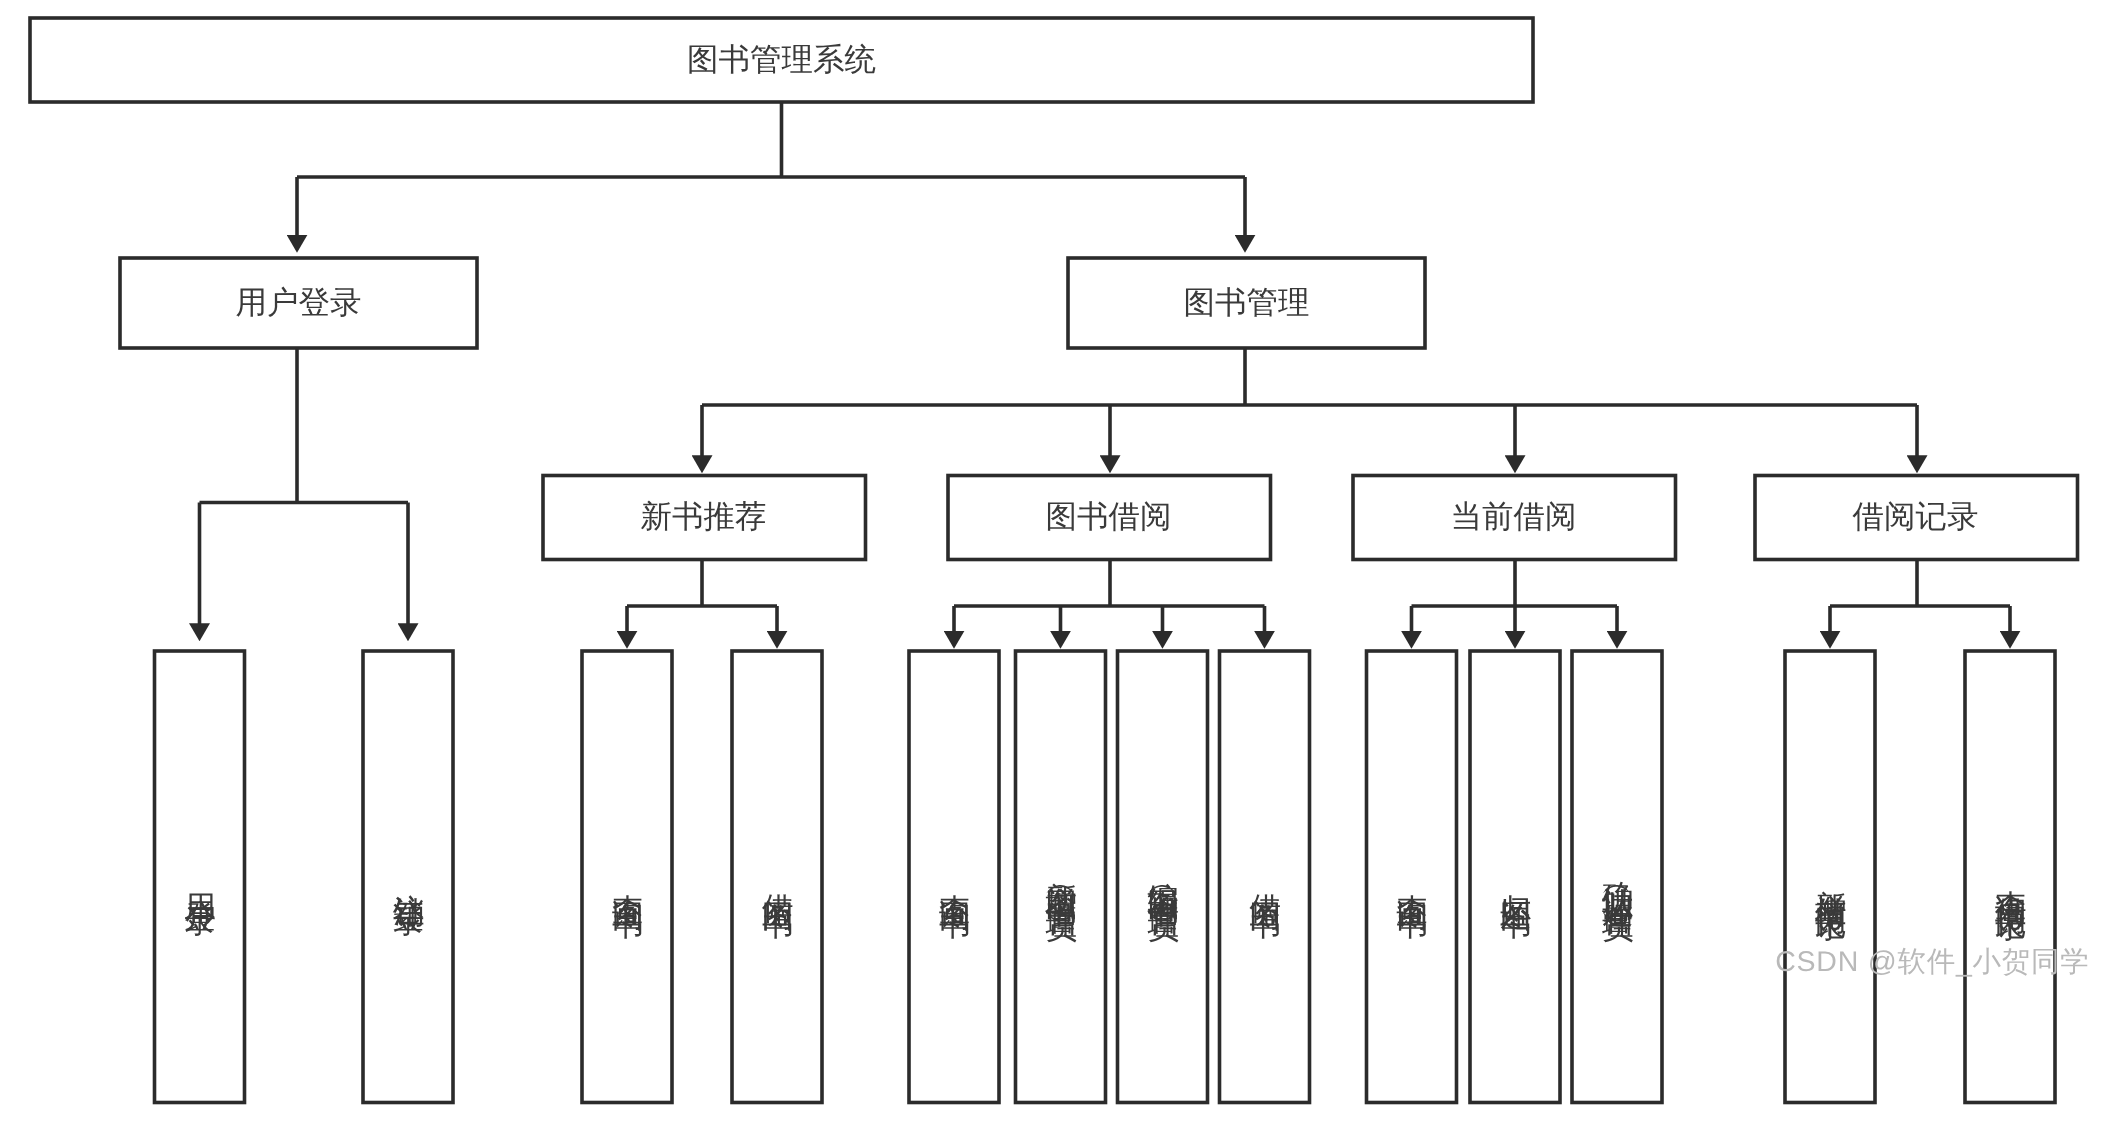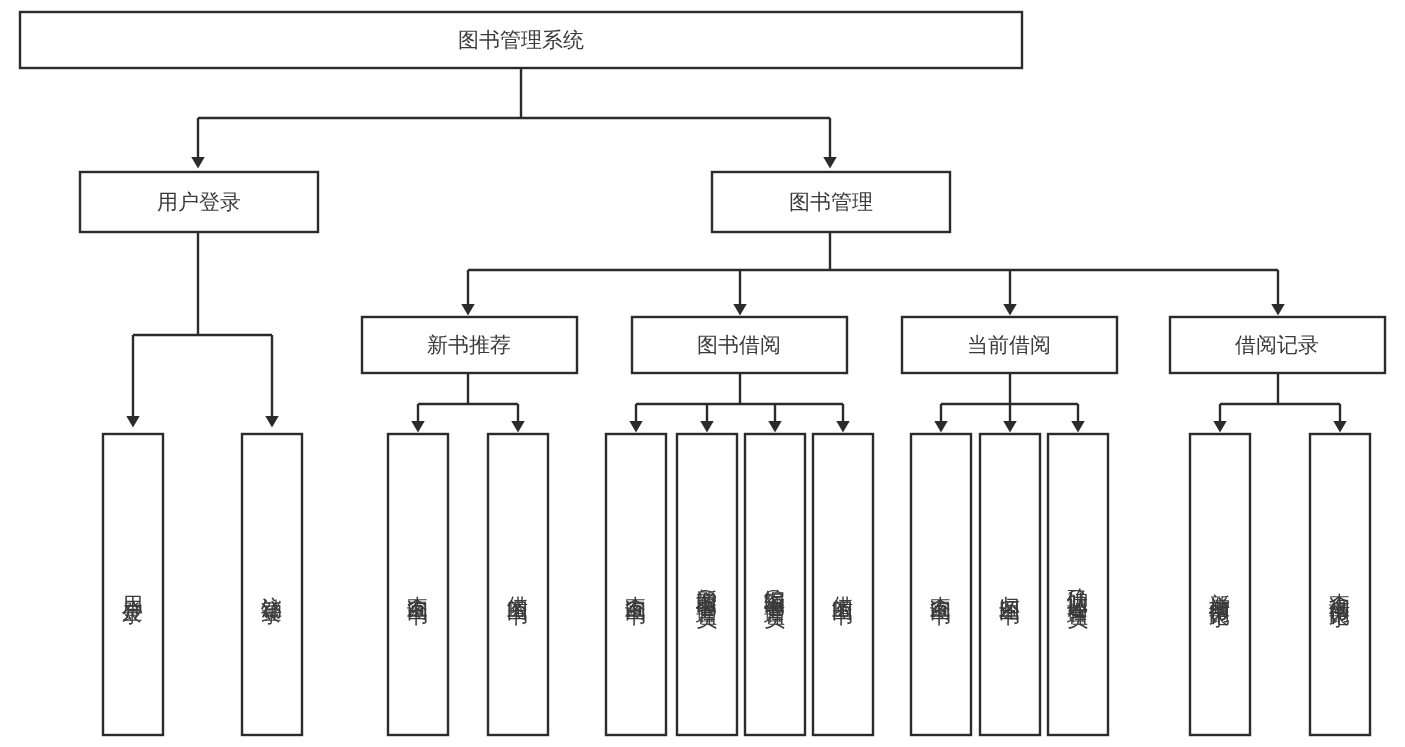--- a/index.html
+++ b/index.html
@@ -213,13 +213,14 @@
       <div style="position: absolute; left: 677px; top: 434px; width: 60px; height: 301px; writing-mode: vertical-rl; text-orientation: upright; display: flex; align-items: center; justify-content: center; font-size: 21px; line-height: 1; letter-spacing: 3px; color: rgb(58, 58, 58); font-family: &quot;Liberation Sans&quot;, &quot;DejaVu Sans&quot;, sans-serif; pointer-events: none;">新增图书（管理员）</div>
       <div style="position: absolute; left: 745px; top: 434px; width: 60px; height: 301px; writing-mode: vertical-rl; text-orientation: upright; display: flex; align-items: center; justify-content: center; font-size: 21px; line-height: 1; letter-spacing: 3px; color: rgb(58, 58, 58); font-family: &quot;Liberation Sans&quot;, &quot;DejaVu Sans&quot;, sans-serif; pointer-events: none;">编辑图书（管理员）</div>
       <div style="position: absolute; left: 813px; top: 434px; width: 60px; height: 301px; writing-mode: vertical-rl; text-orientation: upright; display: flex; align-items: center; justify-content: center; font-size: 21px; line-height: 1; letter-spacing: 3px; color: rgb(58, 58, 58); font-family: &quot;Liberation Sans&quot;, &quot;DejaVu Sans&quot;, sans-serif; pointer-events: none;">借阅图书</div>
       <div style="position: absolute; left: 911px; top: 434px; width: 60px; height: 301px; writing-mode: vertical-rl; text-orientation: upright; display: flex; align-items: center; justify-content: center; font-size: 21px; line-height: 1; letter-spacing: 3px; color: rgb(58, 58, 58); font-family: &quot;Liberation Sans&quot;, &quot;DejaVu Sans&quot;, sans-serif; pointer-events: none;">查询图书</div>
       <div style="position: absolute; left: 980px; top: 434px; width: 60px; height: 301px; writing-mode: vertical-rl; text-orientation: upright; display: flex; align-items: center; justify-content: center; font-size: 21px; line-height: 1; letter-spacing: 3px; color: rgb(58, 58, 58); font-family: &quot;Liberation Sans&quot;, &quot;DejaVu Sans&quot;, sans-serif; pointer-events: none;">归还图书</div>
       <div style="position: absolute; left: 1048px; top: 434px; width: 60px; height: 301px; writing-mode: vertical-rl; text-orientation: upright; display: flex; align-items: center; justify-content: center; font-size: 21px; line-height: 1; letter-spacing: 3px; color: rgb(58, 58, 58); font-family: &quot;Liberation Sans&quot;, &quot;DejaVu Sans&quot;, sans-serif; pointer-events: none;">确认归还（管理员）</div>
       <div style="position: absolute; left: 1190px; top: 434px; width: 60px; height: 301px; writing-mode: vertical-rl; text-orientation: upright; display: flex; align-items: center; justify-content: center; font-size: 21px; line-height: 1; letter-spacing: 3px; color: rgb(58, 58, 58); font-family: &quot;Liberation Sans&quot;, &quot;DejaVu Sans&quot;, sans-serif; pointer-events: none;">新增借阅记录</div>
       <div style="position: absolute; left: 1310px; top: 434px; width: 60px; height: 301px; writing-mode: vertical-rl; text-orientation: upright; display: flex; align-items: center; justify-content: center; font-size: 21px; line-height: 1; letter-spacing: 3px; color: rgb(58, 58, 58); font-family: &quot;Liberation Sans&quot;, &quot;DejaVu Sans&quot;, sans-serif; pointer-events: none;">查询借阅记录</div>
     </div>
 
+  <div class="watermark">CSDN @软件_小贺同学</div>
 </div>
 
 </body></html>

